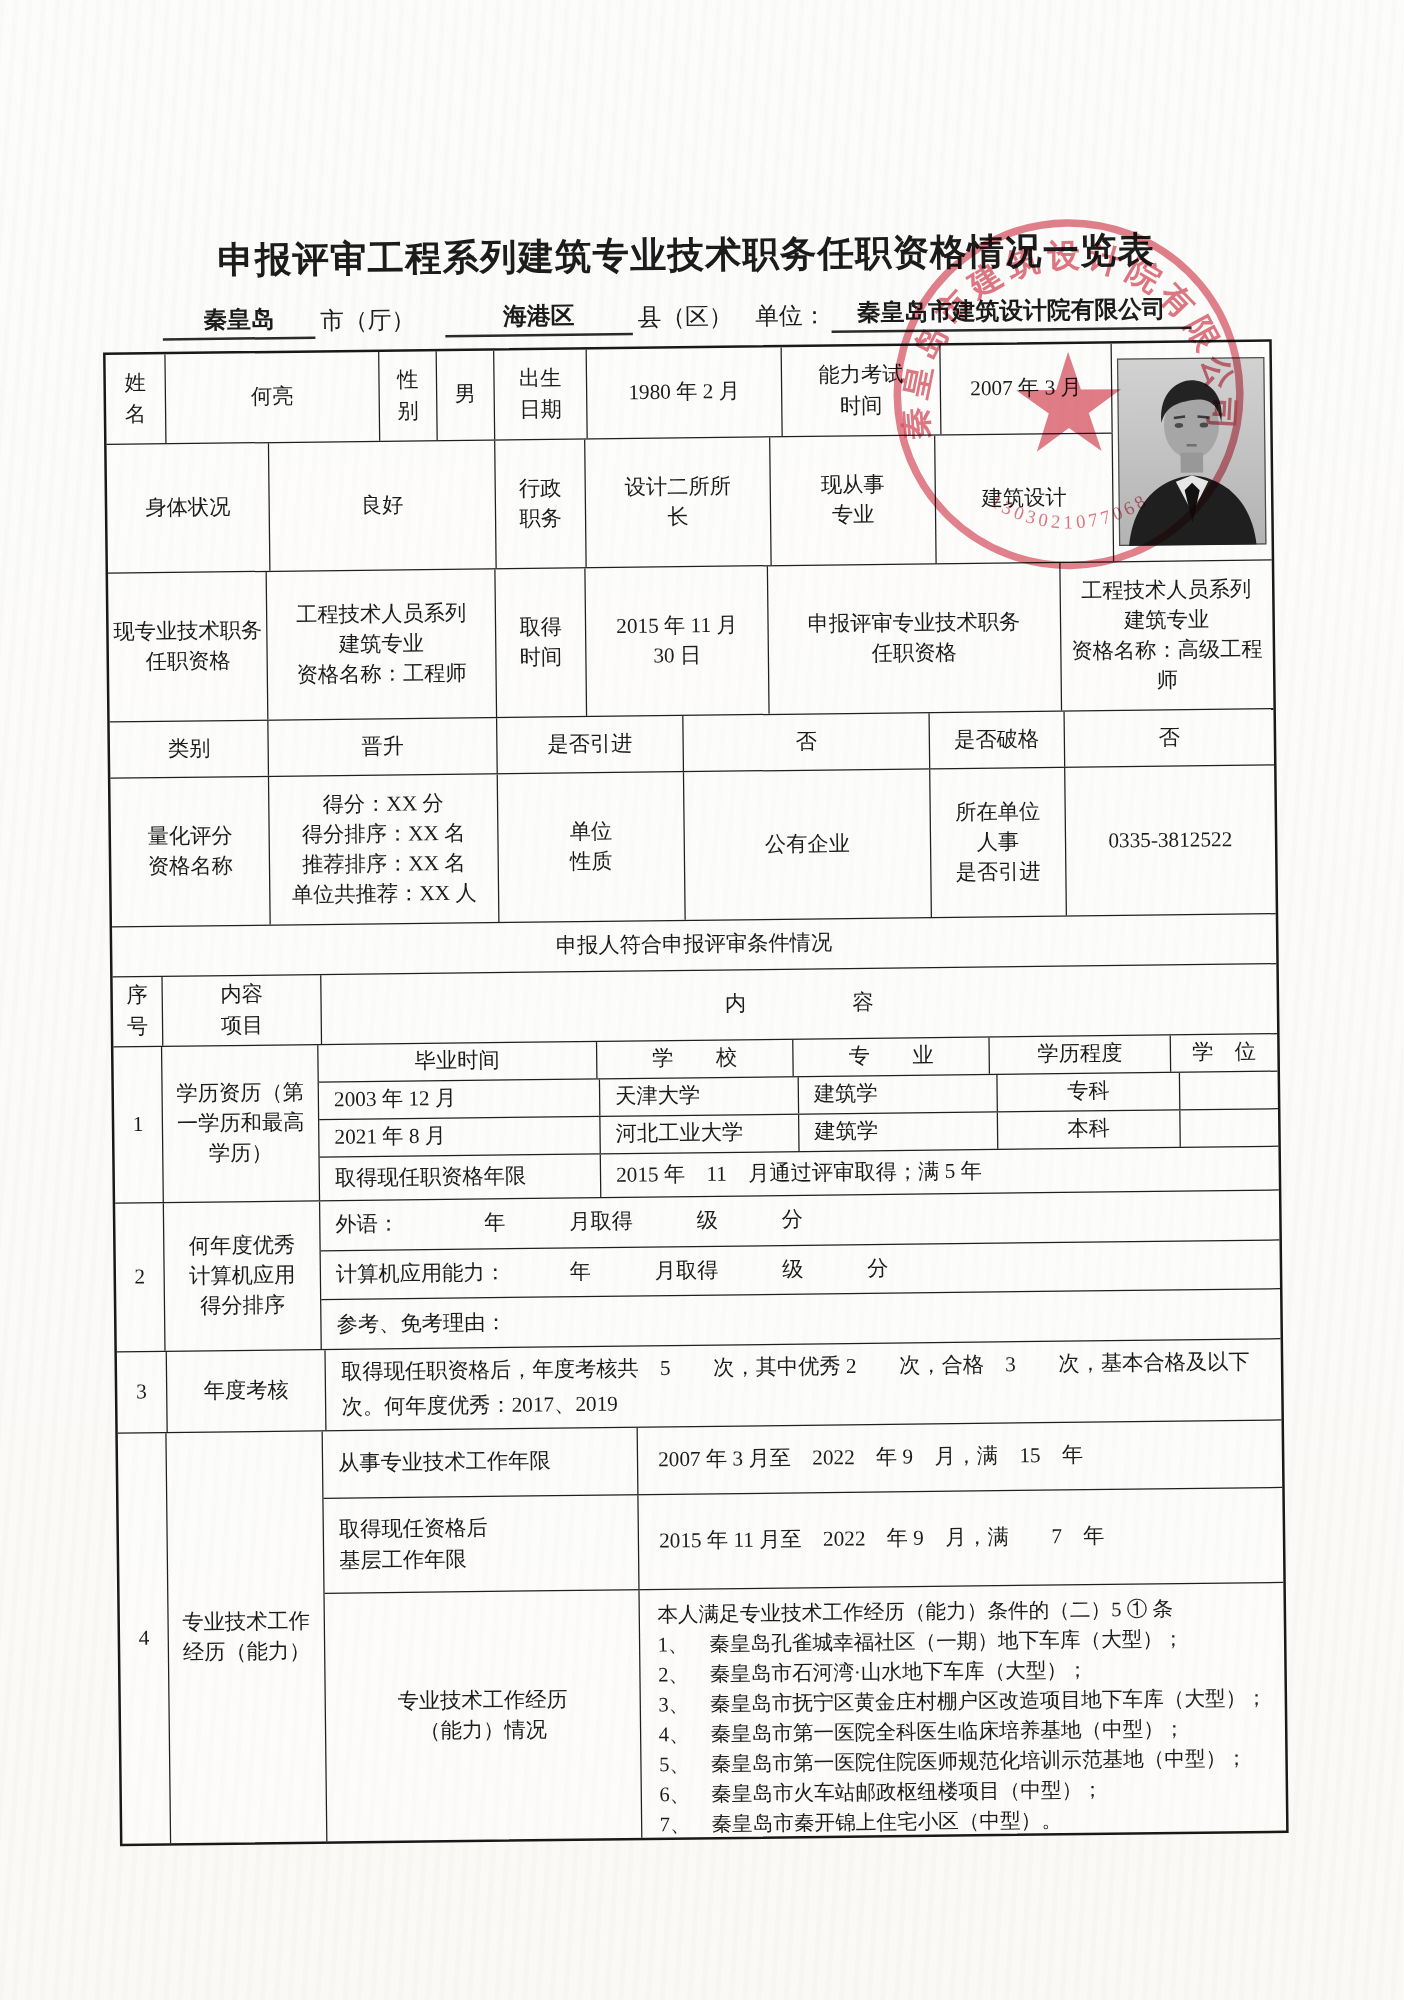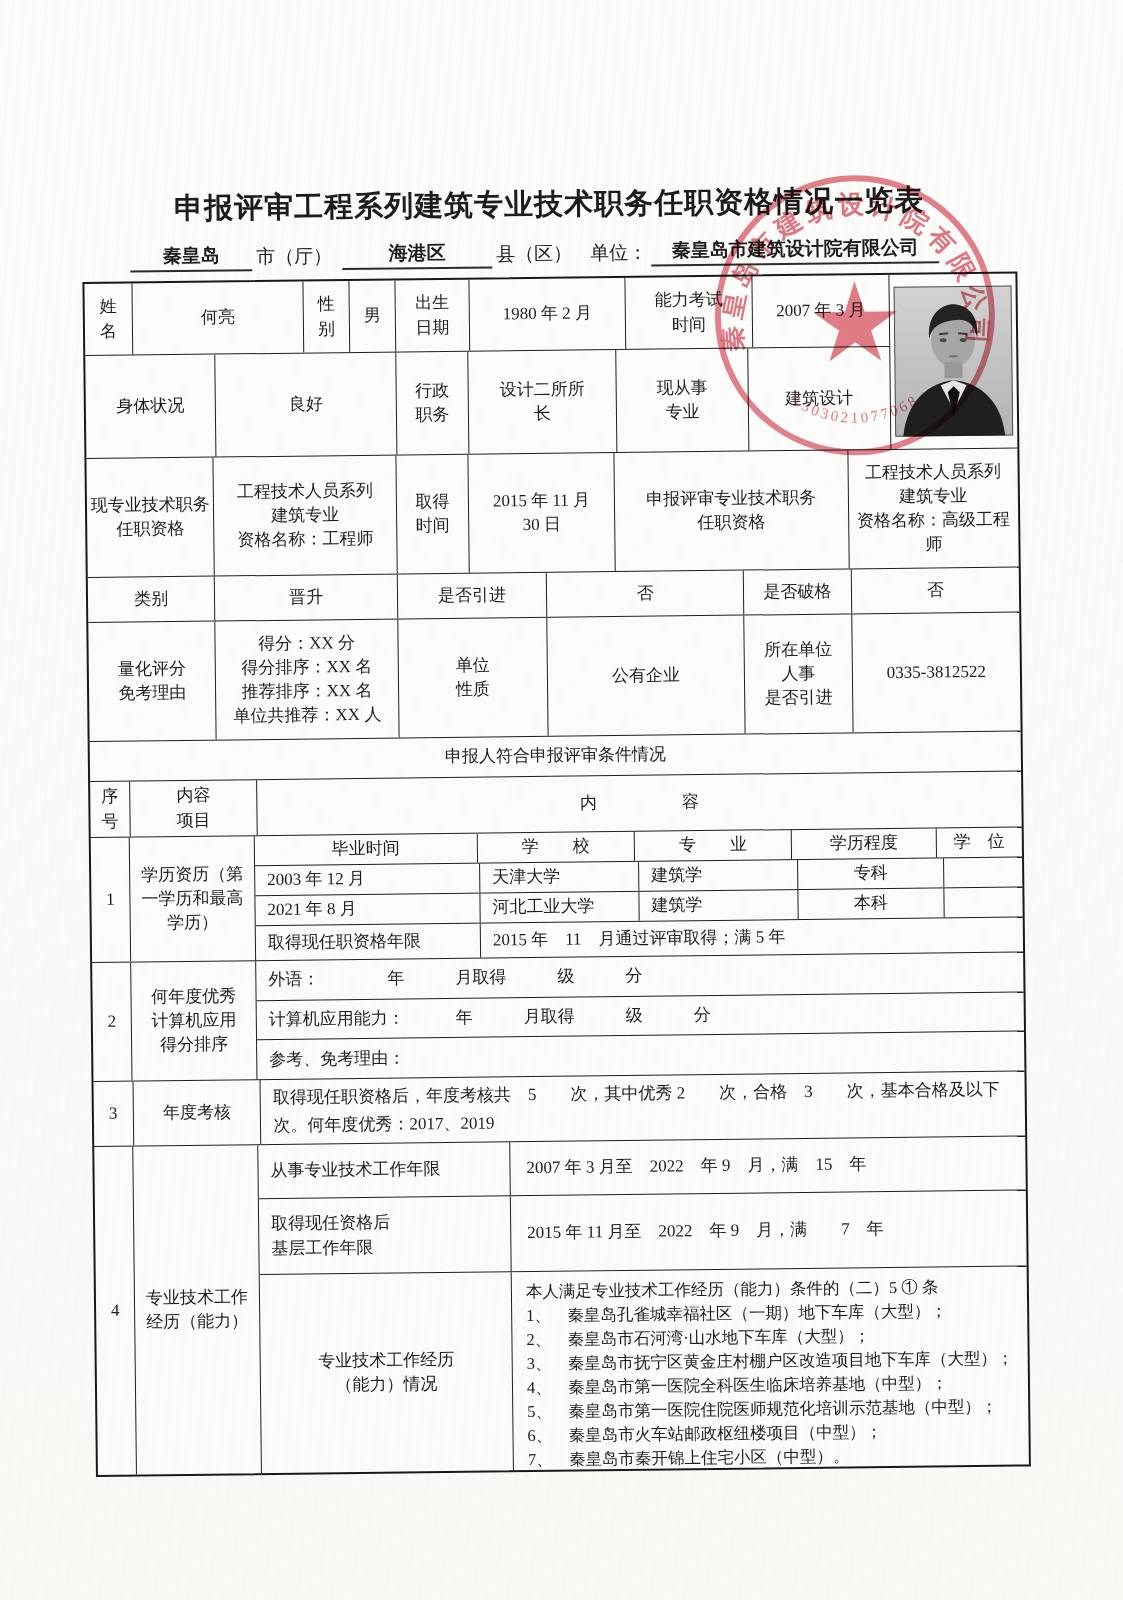--- a/index.html
+++ b/index.html
@@ -69,21 +69,21 @@
       </text>
       <text font-size="15" fill="#d44f5e" fill-opacity="0.78" letter-spacing="3">
         <textPath href="#arcB" startOffset="50%" text-anchor="middle">1303021077068</textPath>
       </text>
     </svg>
 
     <div class="doc-title">申报评审工程系列建筑专业技术职务任职资格情况一览表</div>
 
     <div class="subtitle">
       <span class="ul" style="min-width:122px">秦皇岛</span>
-      <span class="plain" style="margin-right:6px">市（厅）</span>
+      <span class="plain" style="margin-right:20px">市（厅）</span>
       <span class="ul" style="min-width:150px">海港区</span>
       <span class="plain">县（区）</span>
       <span class="plain" style="margin-left:10px">单位：</span>
       <span class="ul" style="min-width:288px">秦皇岛市建筑设计院有限公司</span>
     </div>
 
     <div class="tbl">
 
       <div class="topwrap">
         <div class="topleft">
@@ -181,21 +181,21 @@
         <div class="c" style="width:183px">晋升</div>
         <div class="c" style="width:150px">是否引进</div>
         <div class="c" style="width:198px">否</div>
         <div class="c" style="width:108px">是否破格</div>
         <div class="c" style="width:168px">否</div>
       </div>
 
       <div class="row" style="height:119px">
         <div class="c" style="width:128px">
           <div>量化评分</div>
-            <div>免考理由</div>
+            <div>资格名称</div>
         </div>
         <div class="c" style="width:183px">
           <div>得分：XX 分</div>
             <div>得分排序：XX 名</div>
           <div>推荐排序：XX 名</div>
             <div>单位共推荐：XX 人</div>
         </div>
         <div class="c" style="width:150px">
           <div>单位</div>
             <div>性质</div>

